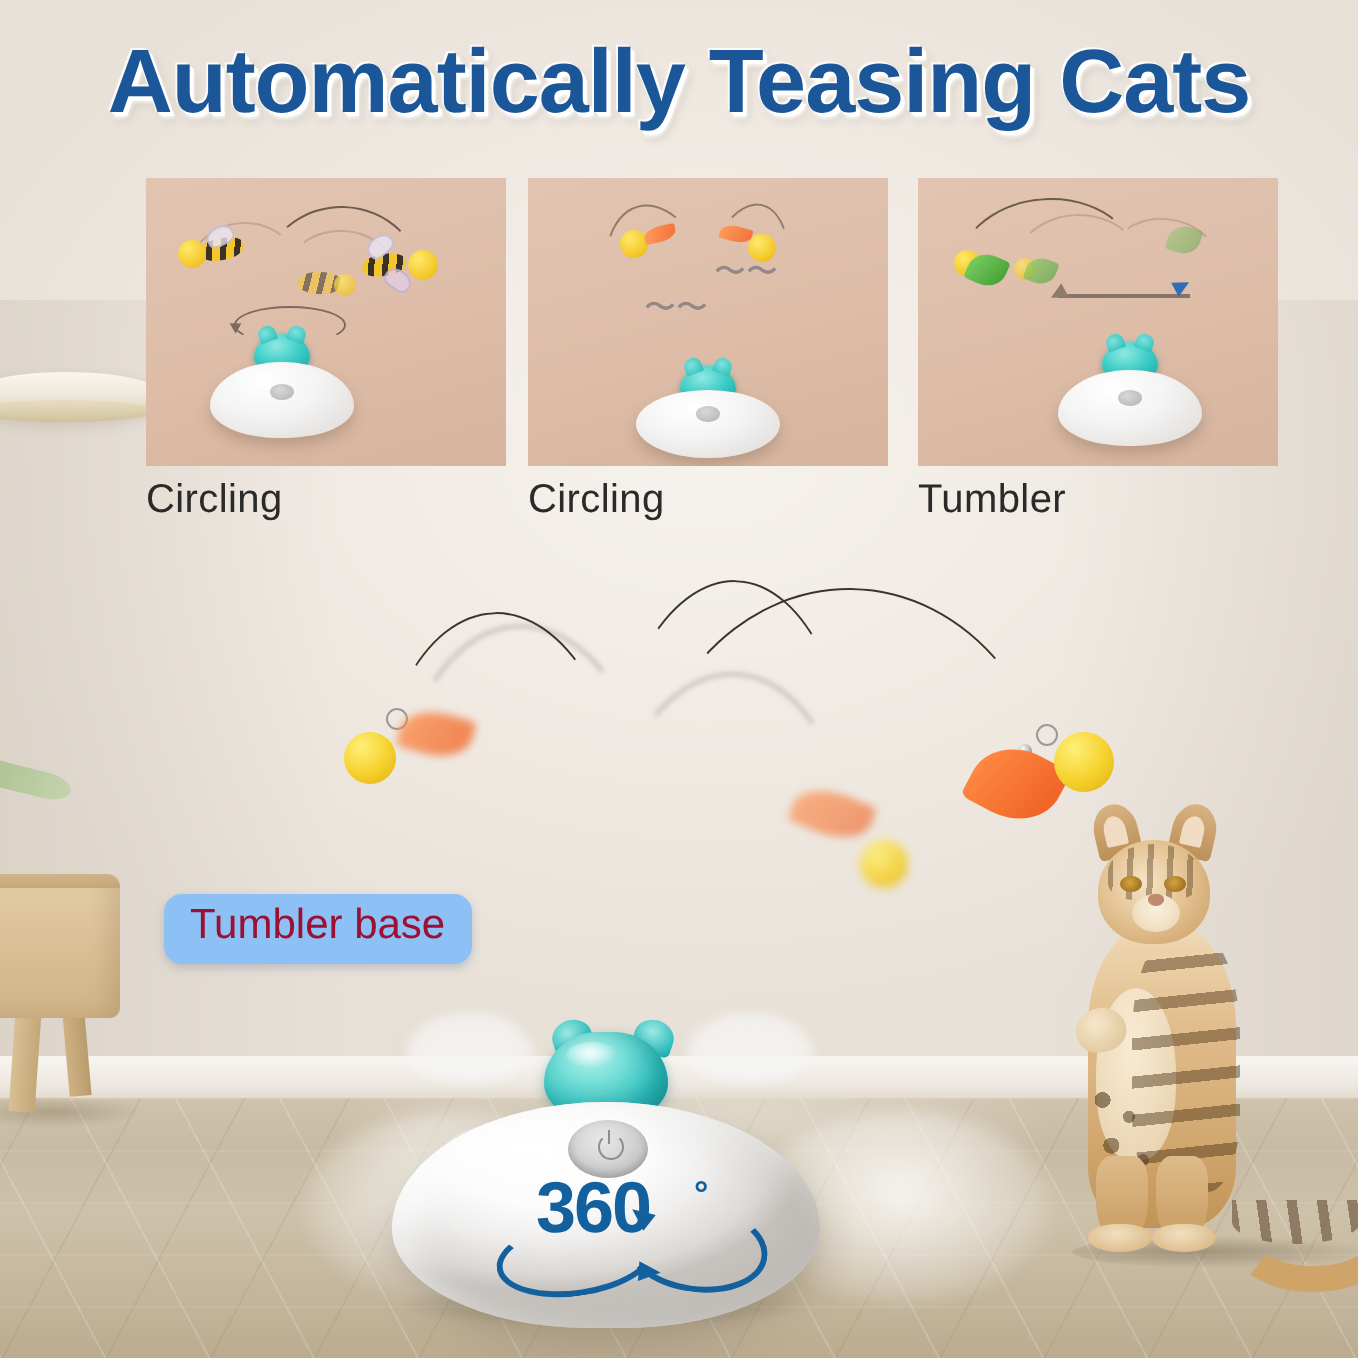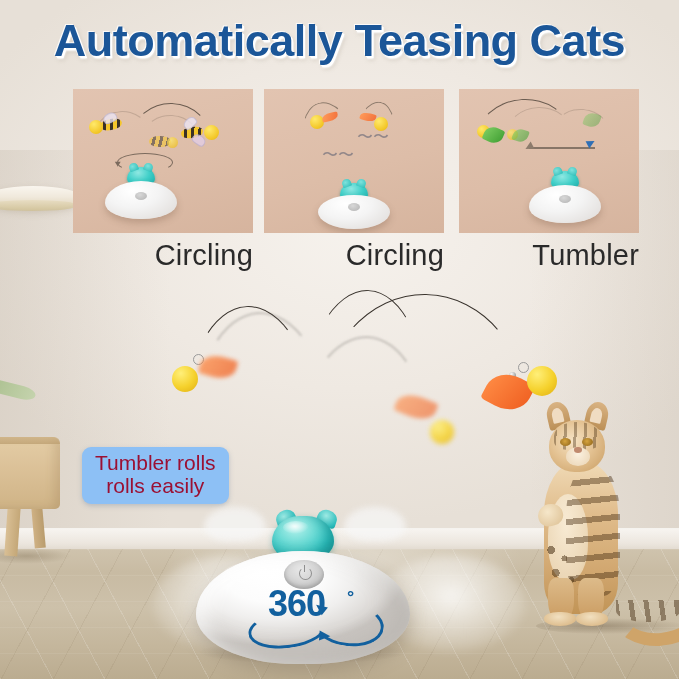--- a/index.html
+++ b/index.html
@@ -129,22 +129,22 @@
   .panel:nth-child(1) { left: 73px; }
   .panel:nth-child(2) { left: 264px; }
   .panel:nth-child(3) { left: 459px; }
   .panel-art {
     position: absolute; left: 0; top: 0; width: 180px; height: 144px;
     background: linear-gradient(165deg, #e2c4b1 0%, #ddbda8 55%, #d6b49e 100%);
     overflow: hidden;
   }
   .panel-label {
     position: absolute; left: 0; top: 150px; width: 180px;
-    text-align: right;
-    font-size: 29px;
+    text-align: left;
+    font-size: 20px;
     color: #2a2a2a;
     letter-spacing: .2px;
   }
   
   .p-base {
     position: absolute;
     width: 72px; height: 38px;
     border-radius: 50% 50% 48% 48% / 58% 58% 42% 42%;
     background: radial-gradient(ellipse at 38% 26%, #ffffff 0%, #f4f4f4 42%, #ddd9d6 100%);
     box-shadow: 0 4px 7px rgba(120,90,70,.30);
@@ -654,22 +654,21 @@
     <div class="hero-feather soft" style="left:396px; top:396px; width:40px; height:22px; transform:rotate(22deg); opacity:.6;"></div>
 
     <div class="wand" style="left:318px; top:294px; width:210px; height:248px; transform:rotate(1deg); border-width:1.1px;"></div>
     <div class="ring" style="left:518px; top:362px;"></div>
     <div class="bell" style="left:509px; top:372px;"></div>
     <div class="hero-feather" style="left:486px; top:374px; width:44px; height:36px; transform:rotate(28deg);"></div>
     <div class="pom y" style="left:527px; top:366px; width:30px; height:30px;"></div>
   </div>
 
   <div class="callout">
-    <span class="callout-line">Tumbler rolls</span>
-    <span class="callout-line">rolls easily</span>
+    <span class="callout-line">Tumbler base</span>
   </div>
 
   <div>
     <div class="hero-blur-l"></div>
     <div class="hero-blur-r"></div>
     <div class="hero-ghost-l"></div>
     <div class="hero-ghost-r"></div>
     <div class="hero-shadow"></div>
     <div class="hero-ear l"></div>
     <div class="hero-ear r"></div>

